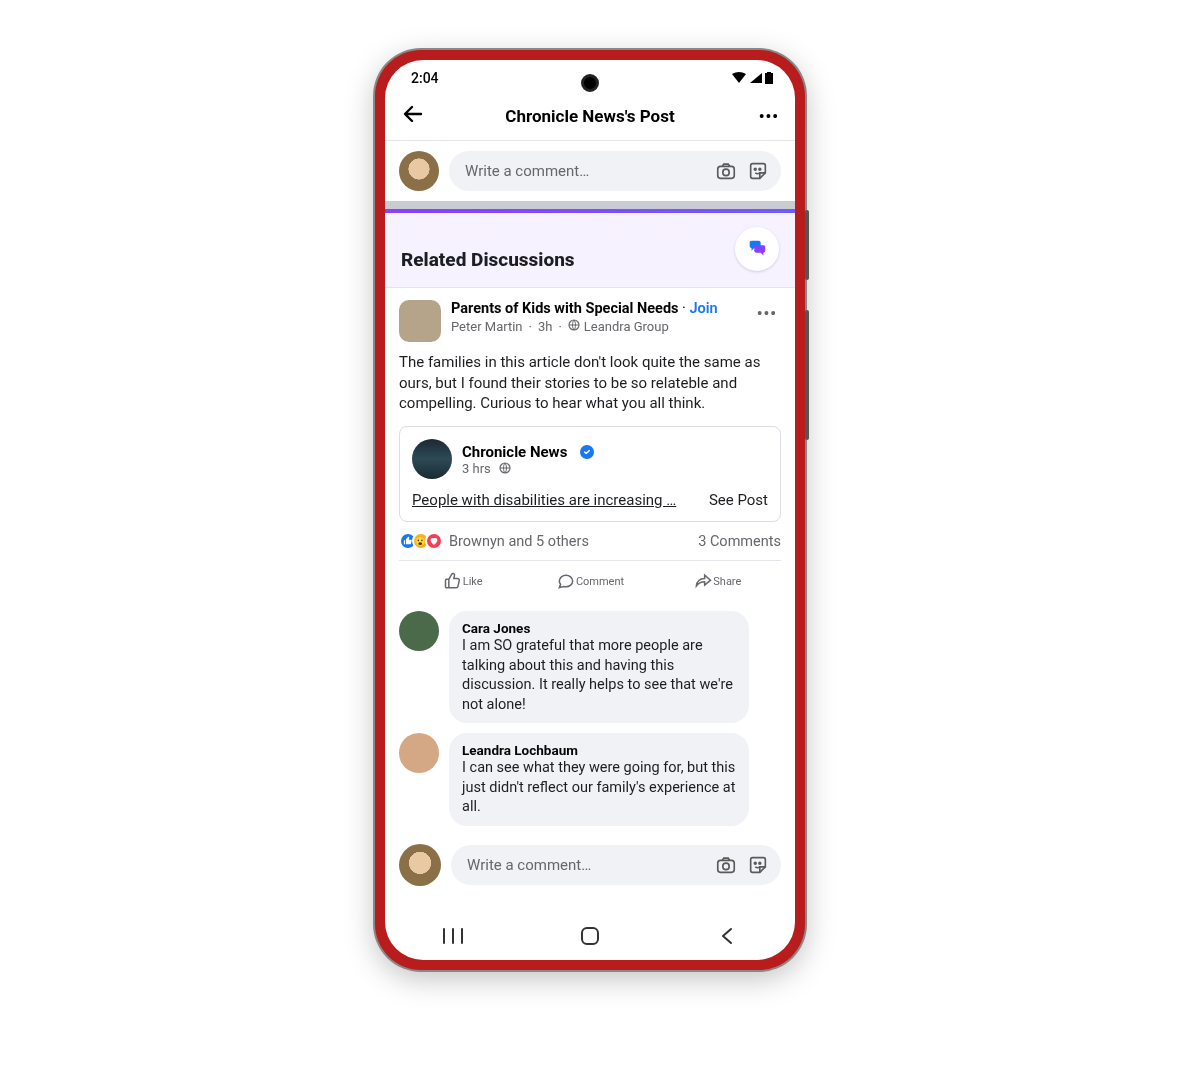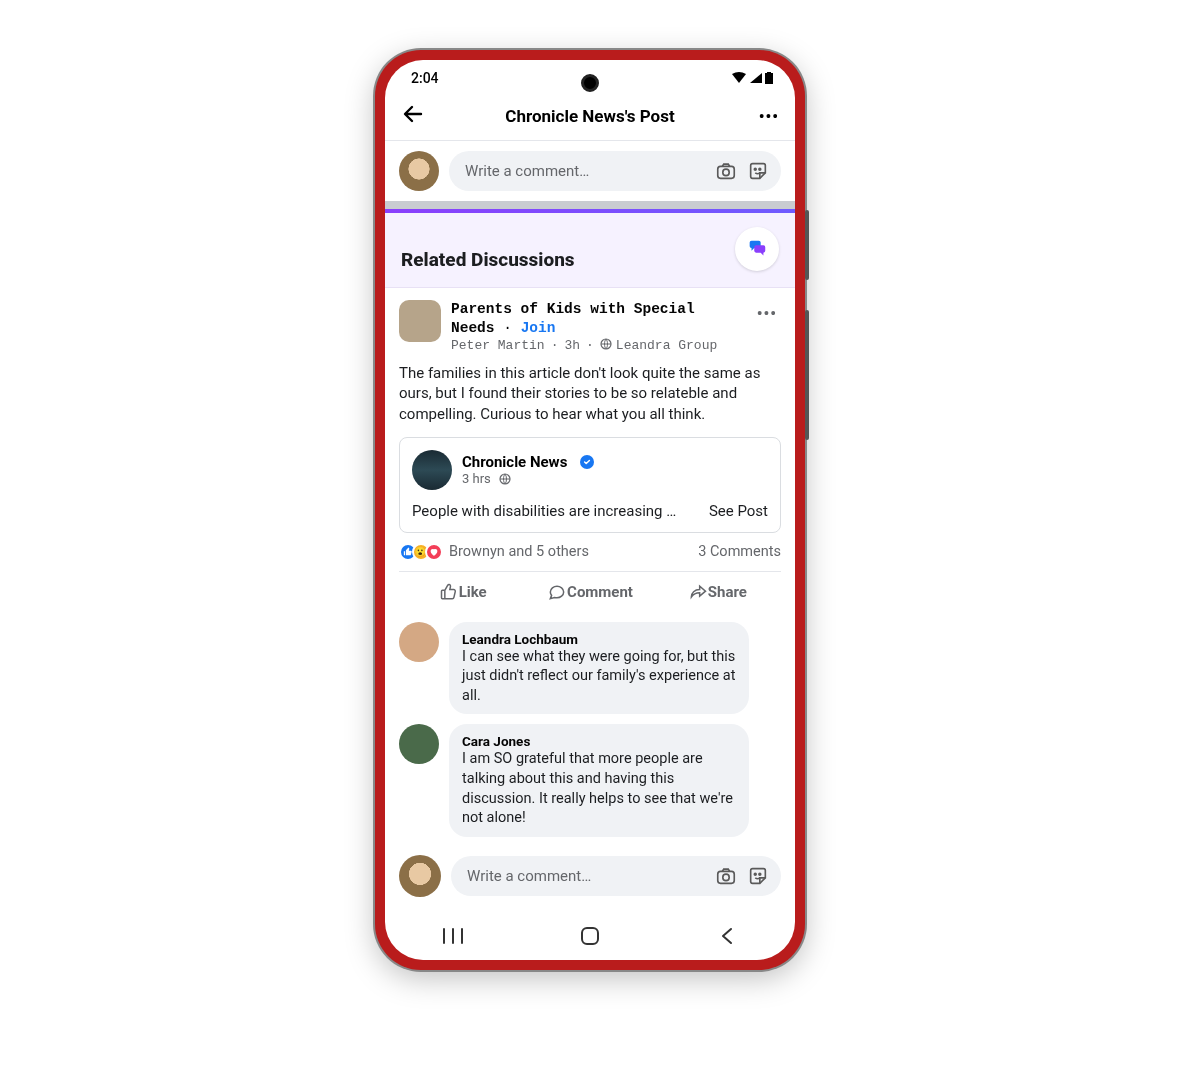--- a/index.html
+++ b/index.html
@@ -112,21 +112,21 @@
     display:flex; align-items:center; justify-content:center;
   }
   .post {
     padding: 12px 14px 0;
   }
   .post-head { display:flex; gap:10px; align-items:flex-start; }
   .group-avatar {
     width:42px; height:42px; border-radius:10px; background:#b6a48a;
     flex-shrink:0; position:relative; overflow:hidden;
   }
-  .post-head-text { flex:1; min-width:0;font-family:Liberation Mono, monospace; }
+  .post-head-text { flex:1; min-width:0; }
   .group-line { font-size:14.5px; line-height:1.3; }
   .group-name { font-weight:700; color:#050505; }
   .join { color:#1877f2; font-weight:600; }
   .meta-line { color:#65676b; font-size:13px; display:flex; align-items:flex-start; gap:4px; flex-wrap:wrap; }
   .meta-line .dot::before { content:"·"; margin:0 2px; }
   .post-more { font-weight:700; color:#65676b; letter-spacing:1px; padding:4px; }
   .post-body {
     font-size:15px; color:#1c1e21; line-height:1.38;
     padding:10px 0 12px;
   }
@@ -134,42 +134,42 @@
     border:1px solid #dadde1;
     border-radius:8px;
     padding:12px;
   }
   .embed-head { display:flex; gap:10px; align-items:center; }
   .embed-avatar { width:40px; height:40px; border-radius:50%; background:linear-gradient(180deg,#1a2a33,#2d4a55,#1a2a33); flex-shrink:0; }
   .embed-title-row { display:flex; align-items:center; gap:13px; font-weight:700; font-size:15px; }
   .verified { width:14px; height:14px; background:#1877f2; border-radius:50%; display:inline-flex; align-items:center; justify-content:center; }
   .embed-meta { color:#65676b; font-size:13px; display:flex; align-items:center; gap:4px; }
   .embed-body { font-size:15px; color:#1c1e21; padding-top:12px; display:flex; }
-  .embed-body .txt { flex:1; white-space:nowrap; overflow:hidden; text-overflow:clip; }
+  .embed-body .txt { flex:1; white-space:nowrap; overflow:hidden; text-overflow:clip;text-decoration:underline; }
   .embed-body .see { white-space:nowrap; margin-left:4px; }
   .reaction-row {
     display:flex; align-items:center; justify-content:space-between;
     padding:10px 0 8px;
     color:#65676b; font-size:14.5px;
   }
   .react-left { display:flex; align-items:center; gap:6px; }
   .react-icons { display:flex; }
   .r-icon { width:18px; height:18px; border-radius:50%; border:2px solid #fff; margin-left:-5px; display:flex; align-items:center; justify-content:center; font-size:10px; color:#fff; }
   .r-icon:first-child { margin-left:0; }
   .ri-like { background:#1877f2; }
   .ri-wow { background:#f7b125; }
   .ri-love { background:#f33e58; }
   .action-bar {
     display:flex; 
     border-top:1px solid #e4e6eb;
     margin-top:2px;
   }
   .action-btn {
     flex:1; display:flex; align-items:center; justify-content:center;
-    padding:10px 0; color:#65676b; font-weight:700; font-size:15px;
+    padding:10px 0; color:#65676b; font-weight:400; font-size:11px;
   }
   .comments-list { padding:10px 14px 0; }
   .comment-item { display:flex; gap:10px; margin-bottom:10px; align-items:flex-start; }
   .c-avatar { width:40px; height:40px; border-radius:50%; flex-shrink:0; }
   .cav1 { background:#d4a884; }
   .cav2 { background:#4a6a4a; }
   .c-bubble {
     background:#f0f2f5;
     border-radius:18px;
     padding:9px 13px;
@@ -356,31 +356,31 @@
           <svg width="20" height="20" viewBox="0 0 24 24" fill="none" stroke="#65676b" stroke-width="1.8">
               <path d="M4 18c0-5 4-9 10-9V5l7 6-7 6v-4c-5 0-8 2-10 5z"></path>
             </svg>
           <span>Share</span>
         </div>
       </div>
     </div>
 
     <div class="comments-list">
       <div class="comment-item">
+        <div class="c-avatar cav2"></div>
+        <div class="c-bubble">
+          <div class="c-name">Cara Jones</div>
+          <div class="c-text">I am SO grateful that more people are talking about this and having this discussion. It really helps to see that we're not alone!</div>
+        </div>
+      </div>
+      <div class="comment-item">
         <div class="c-avatar cav1"></div>
         <div class="c-bubble">
           <div class="c-name">Leandra Lochbaum</div>
           <div class="c-text">I can see what they were going for, but this just didn't reflect our family's experience at all.</div>
-        </div>
-      </div>
-      <div class="comment-item">
-        <div class="c-avatar cav2"></div>
-        <div class="c-bubble">
-          <div class="c-name">Cara Jones</div>
-          <div class="c-text">I am SO grateful that more people are talking about this and having this discussion. It really helps to see that we're not alone!</div>
         </div>
       </div>
     </div>
 
     <div class="bottom-compose">
       <div class="avatar small avatar-hat"></div>
       <div class="compose-pill">
         <span class="ph">Write a comment…</span>
         <span class="compose-icons">
           <svg width="22" height="22" viewBox="0 0 24 24" fill="none" stroke-width="1.8">

